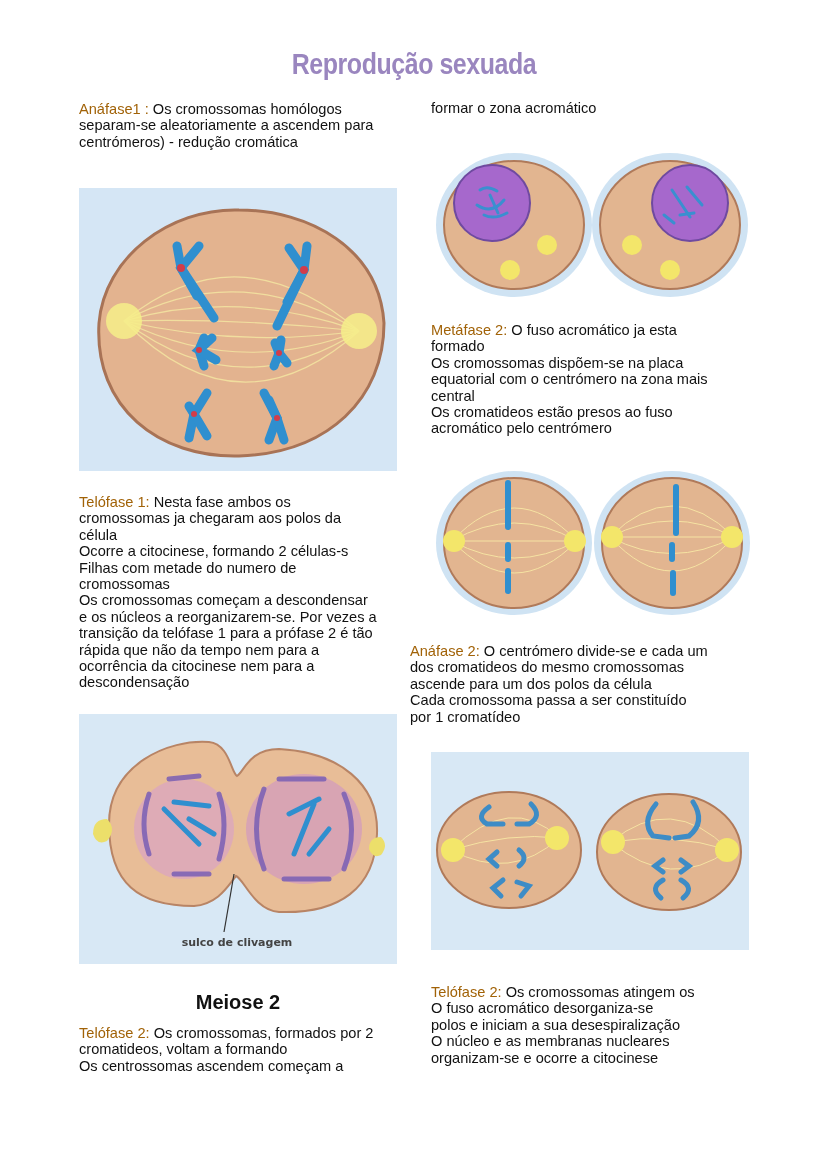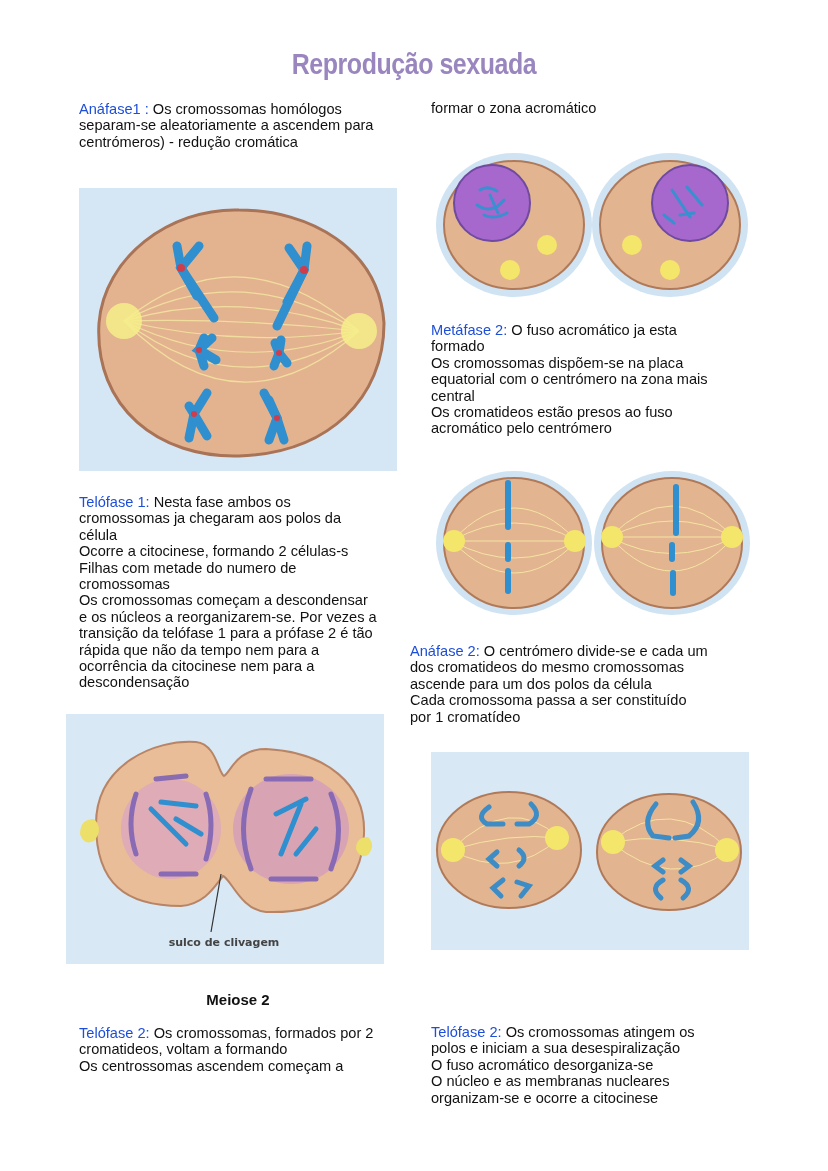--- a/index.html
+++ b/index.html
@@ -3,24 +3,24 @@
 <meta charset="utf-8">
 <style>
   html, body { margin: 0; padding: 0; background: #ffffff; }
   body { width: 828px; height: 1171px; position: relative; overflow: hidden;
          font-family: "Liberation Sans", sans-serif; color: #111; }
   .title { position: absolute; left: 0; width: 828px; top: 48px; text-align: center;
            font-family: "Liberation Sans", sans-serif; font-weight: bold; font-size: 29px;
            color: #9a86bf; letter-spacing: -0.5px; transform: scaleX(0.86); transform-origin: center; }
   .block { position: absolute; font-size: 14.6px; line-height: 16.4px; }
   .block p { margin: 0; }
-  .phase { color: #1d4ed8; }
+  .phase { color: #a16207; }
   .fig { position: absolute; }
   .fig svg { display: block; width: 100%; height: 100%; }
-  .subhead { position: absolute; font-weight: bold; font-size: 15px; text-align: center; }
+  .subhead { position: absolute; font-weight: bold; font-size: 20px; text-align: center; }
 </style>
 </head>
 <body>
 
 <div class="title">Reprodução sexuada</div>
 
 <div class="block" style="left:79px; top:101px; width:330px;">
   <p><span class="phase">Anáfase1 : </span><span>Os cromossomas homólogos</span></p>
   <p>separam-se aleatoriamente a ascendem para</p>
   <p>centrómeros) - redução cromática</p>
@@ -75,21 +75,21 @@
   <p>Filhas com metade do numero de</p>
   <p>cromossomas</p>
   <p>Os cromossomas começam a descondensar</p>
   <p>e os núcleos a reorganizarem-se. Por vezes a</p>
   <p>transição da telófase 1 para a prófase 2 é tão</p>
   <p>rápida que não da tempo nem  para a</p>
   <p>ocorrência da citocinese nem para a</p>
   <p>descondensação</p>
 </div>
 
-<div class="fig" style="left:66px; top:714px; width:318px; height:250px;">
+<div class="fig" style="left:79px; top:714px; width:318px; height:250px;">
   <svg viewBox="0 0 318 250">
     <rect width="318" height="250" fill="#d8e8f5"></rect>
     <path d="M30,110 C30,50 90,25 130,28 C150,30 152,58 158,62 C165,58 170,35 200,35 C260,38 300,70 298,120 C296,175 260,200 200,198 C175,196 165,165 157,162 C150,170 140,190 115,192 C60,192 30,170 30,110 Z" fill="#e8bd97" stroke="#b88465" stroke-width="2"></path>
     <circle cx="105" cy="115" r="50" fill="#d9a1c6" opacity="0.65"></circle>
     <ellipse cx="225" cy="115" rx="58" ry="55" fill="#cd93c6" opacity="0.6"></ellipse>
     <g stroke="#7a5fb5" stroke-width="5" stroke-linecap="round" fill="none" opacity="0.85">
       <path d="M70,80 Q60,110 70,140"></path>
         <path d="M140,80 Q150,110 140,145"></path>
       <path d="M90,65 L120,62"></path>
         <path d="M95,160 L130,160"></path>
@@ -230,19 +230,19 @@
       <path d="M225,52 Q210,70 222,84 L238,86"></path>
         <path d="M262,50 Q275,70 258,84 L244,86"></path>
       <path d="M232,108 L224,114 L232,120"></path>
         <path d="M250,108 L258,114 L250,120"></path>
       <path d="M232,128 Q218,136 230,146"></path>
         <path d="M250,128 Q264,136 252,146"></path>
     </g>
   </svg>
 </div>
 
-<div class="block" style="left:431px; top:984px; width:330px;margin-top:40px;">
+<div class="block" style="left:431px; top:984px; width:330px;">
   <p><span class="phase">Telófase 2: </span><span>Os cromossomas atingem os</span></p>
+  <p>O fuso acromático desorganiza-se</p>
   <p>polos e iniciam a sua desespiralização</p>
-  <p>O fuso acromático desorganiza-se</p>
   <p>O núcleo e as membranas nucleares</p>
   <p>organizam-se e ocorre a citocinese</p>
 </div>
 
 </body></html>

